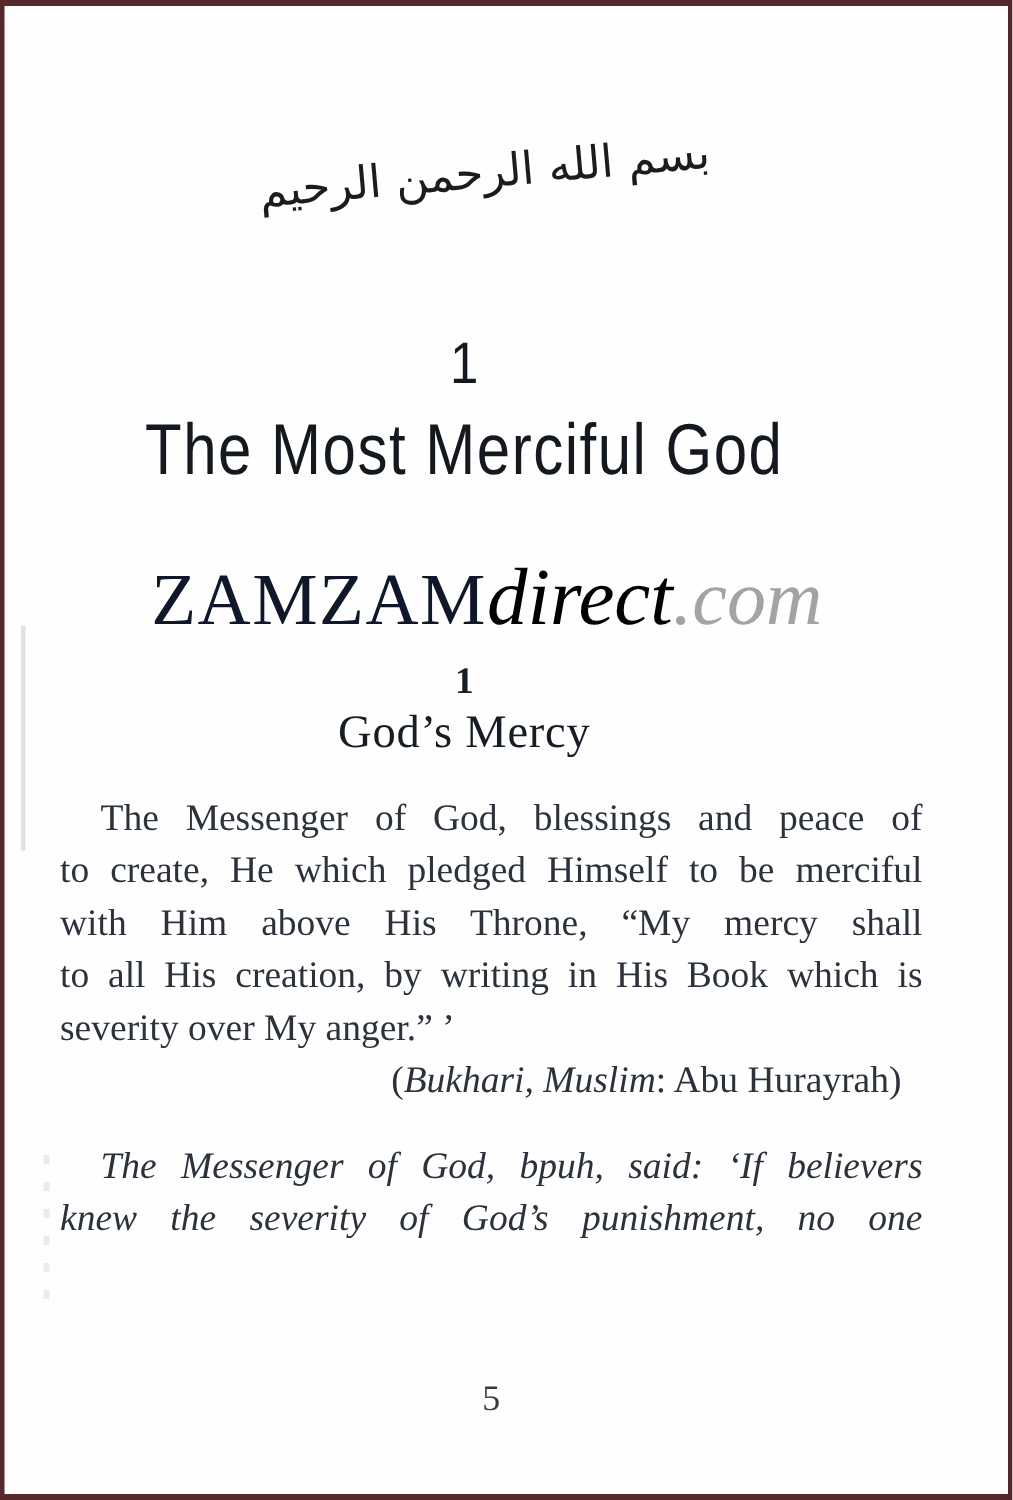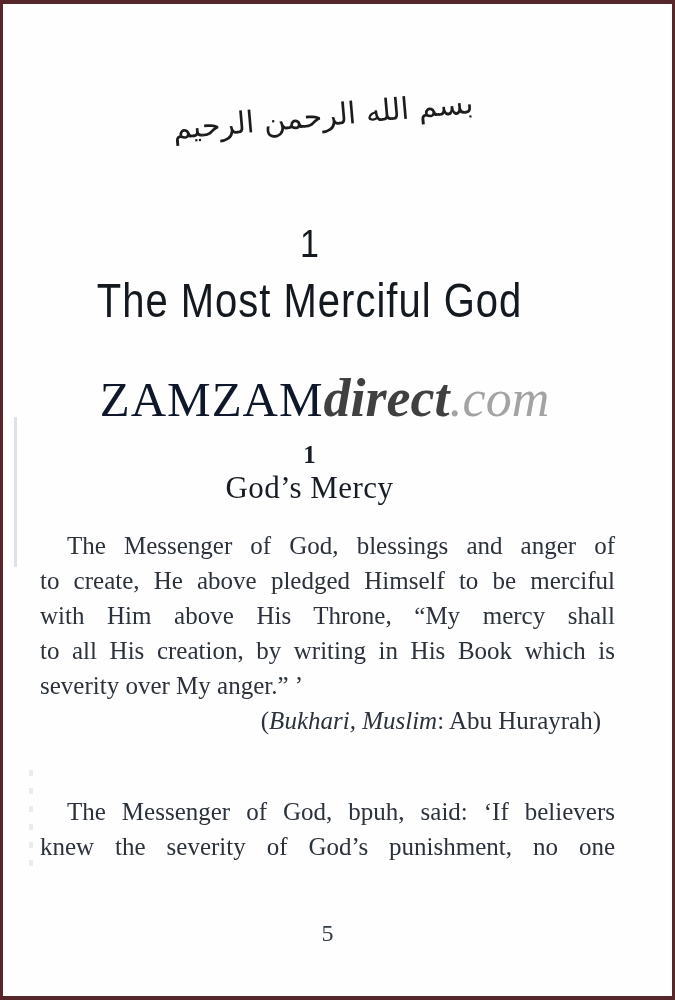--- a/index.html
+++ b/index.html
@@ -79,23 +79,23 @@
   }
   .wm-gray {
     font-family: "Liberation Serif", serif;
     font-size: 49px;
     color: #0f172a;
     letter-spacing: 1px;
   }
   .wm-pink {
     font-family: "Liberation Serif", serif;
     font-size: 54px;
-    font-weight: bold;
+    font-weight: normal;
     font-style: italic;
-    color: #404040;
+    color: #000000;
   }
   .wm-gray-it {
     font-family: "Liberation Serif", serif;
     font-size: 52px;
     font-style: italic;
     color: #a3a3a3;
   }
   
   .section-num {
     position: absolute;
@@ -126,21 +126,21 @@
     text-align: justify;
     text-align-last: justify;
   }
   .lines .bline:first-child { padding-left: 27px; }
   .bline-last { text-align: left; }
   .citation {
     text-align: right;
     padding-right: 14px;
   }
   .citation .it { font-style: italic; }
-  .para2 { margin-top: 56px; }
+  .para2 { margin-top: 22px; font-style: italic; }
   
   .page-num {
     position: absolute;
     top: 916px; left: 37px; width: 575px;
     text-align: center;
     font-size: 24px;
     color: #333a42;
   }
 </style>
 </head>
@@ -160,22 +160,22 @@
   <div class="watermark"><span class="wm-gray">ZAMZAM</span><span class="wm-pink">direct</span><span class="wm-gray-it">.com</span></div>
 
   <div class="section-num">1</div>
 
   <div class="section-title">God’s Mercy</div>
 
   <div class="body-block">
 
     <div class="para">
       <div class="lines">
-          <div class="bline">The Messenger of God, blessings and anger of</div>
-          <div class="bline">to create, He above pledged Himself to be merciful</div>
+          <div class="bline">The Messenger of God, blessings and peace of</div>
+          <div class="bline">to create, He which pledged Himself to be merciful</div>
           <div class="bline">with Him above His Throne, “My mercy shall</div>
           <div class="bline">to all His creation, by writing in His Book which is</div>
         </div>
       <div class="bline-last">severity over My anger.” ’</div>
       <div class="citation"><span>(</span><span class="it">Bukhari, Muslim</span><span>: Abu Hurayrah)</span></div>
     </div>
 
     <div class="para para2">
       <div class="lines">
           <div class="bline">The Messenger of God, bpuh, said: ‘If believers</div>

